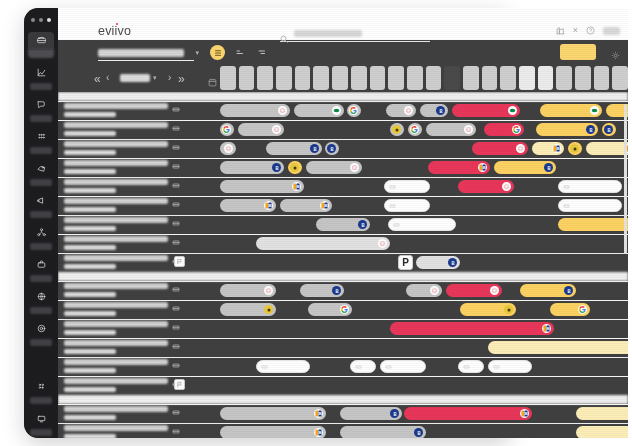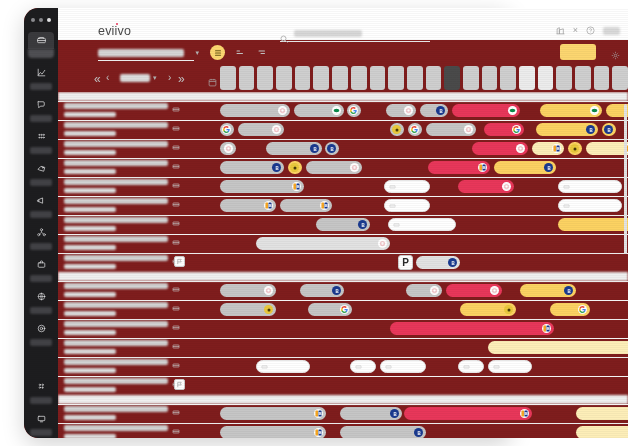--- a/index.html
+++ b/index.html
@@ -13,21 +13,21 @@
 
   
   .device{
     position:absolute;left:24px;top:8px;width:488px;height:430px;
     background:#ffffff;border-radius:14px;
     box-shadow:0 6px 22px rgba(0,0,0,.18);
   }
   
   .page{
     position:absolute;left:24px;top:8px;width:604px;height:430px;
-    background:#7f1d1d;border-radius:14px 0 0 14px;overflow:hidden;
+    background:#404040;border-radius:14px 0 0 14px;overflow:hidden;
   }
 
   
   .rail{
     position:absolute;left:0;top:0;width:34px;height:430px;background:#1d1d1f;
     border-radius:14px 0 0 14px;
   }
   .rail-dots{position:absolute;left:7px;top:10px;display:flex;gap:4px;}
   .rdot{width:4px;height:4px;border-radius:50%;background:#8b8b8f;}
   .rdot.w{background:#e4e4e6;}

